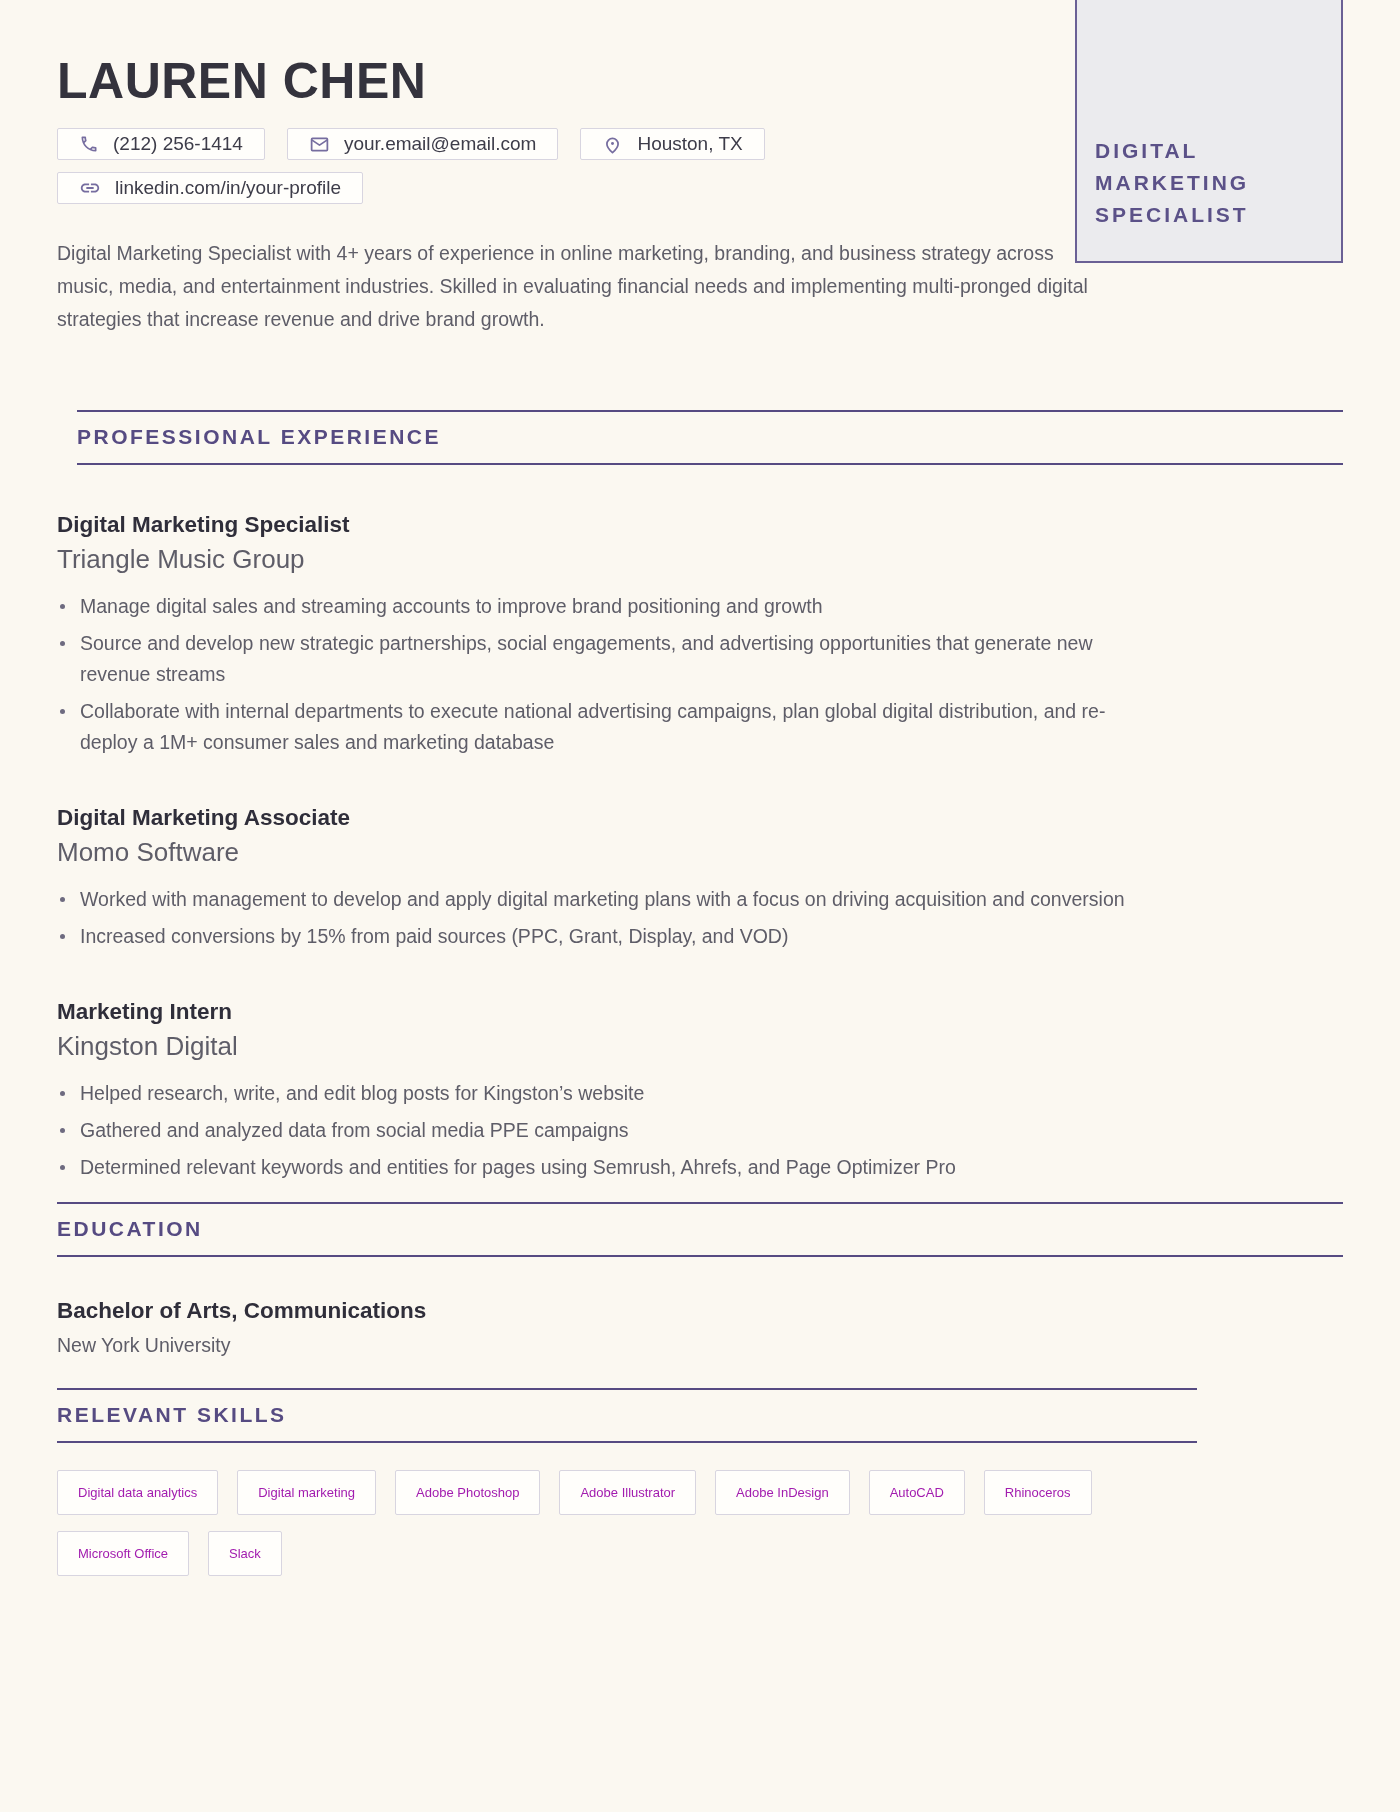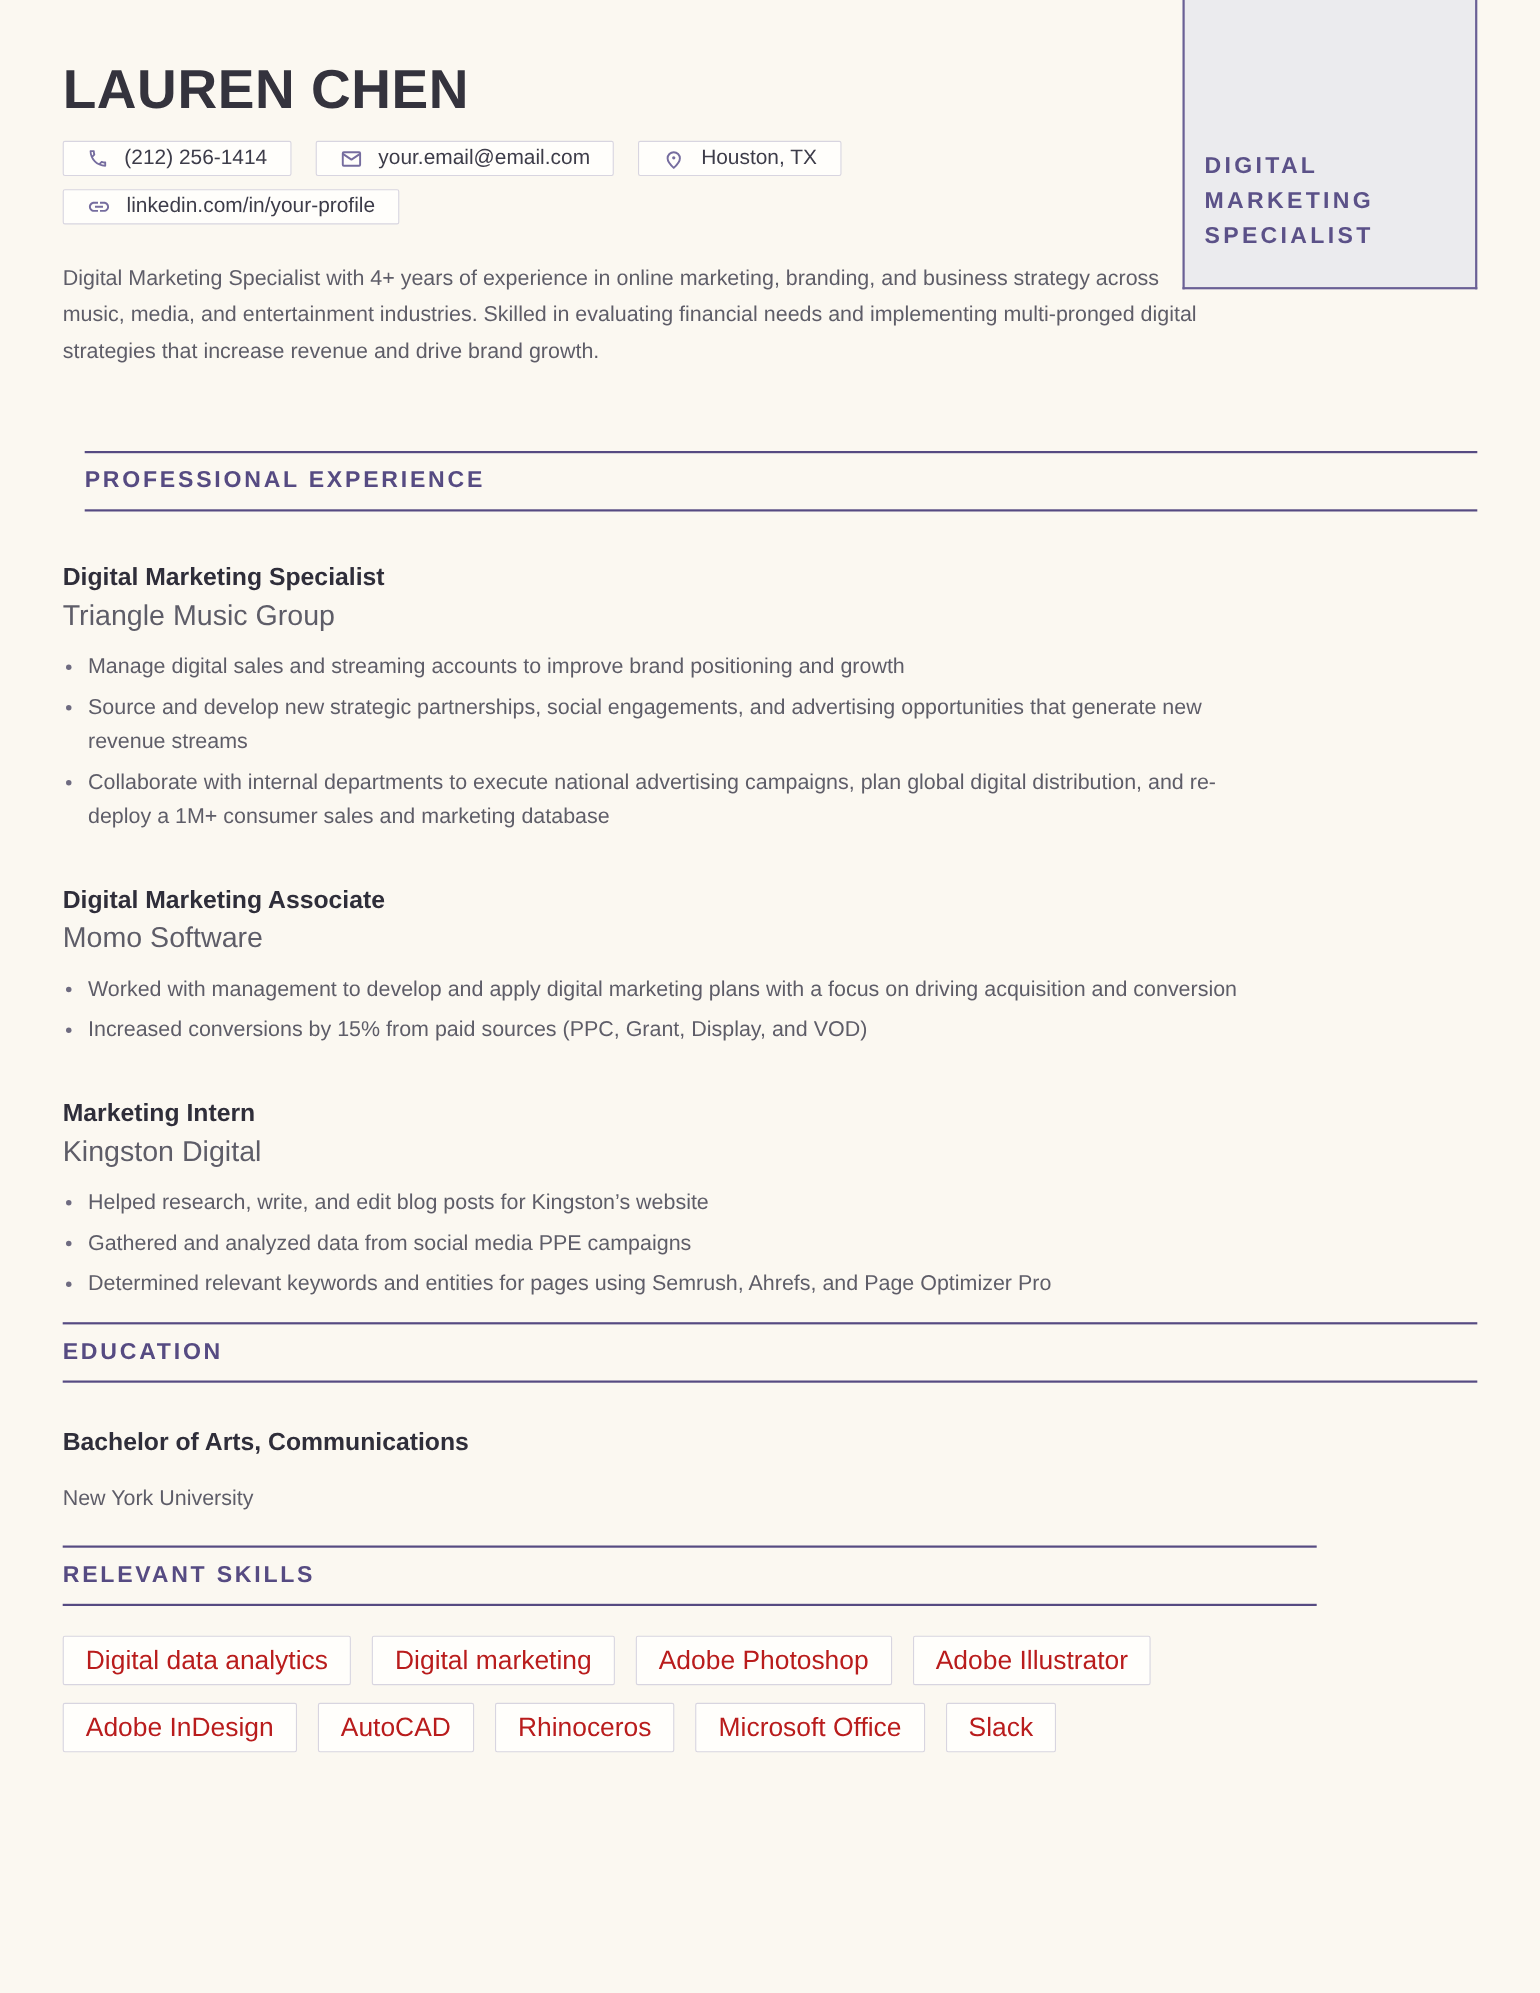--- a/index.html
+++ b/index.html
@@ -90,30 +90,30 @@
     max-width:1105px;
   }
   .job-bullets li::before{
     content:""; position:absolute; left:3px; top:13px;
     width:5px; height:5px; border-radius:50%; background:#6e6b80;
   }
 
   
   .edu{ margin-top:40px; }
   .edu-degree{ font-size:22.5px; font-weight:700; line-height:28px; color:#2f2e3a; }
-  .edu-school{ margin-top:24px; font-size:19.5px; line-height:26px; color:var(--body); }
+  .edu-school{ margin-top:7px; font-size:19.5px; line-height:26px; color:var(--body); }
 
   
   .skills{ margin-top:27px; display:flex; flex-wrap:wrap; gap:16px 19px; max-width:1140px; }
   .skill-chip{
     display:flex; align-items:center; height:45px; padding:16px 20px;
     background:var(--chip-fill);
     border:1px solid var(--chip-border);
     border-radius:2px;
-    font-size:24px; color:#b91c1c;
+    font-size:13px; color:#a21caf;
   }
 </style>
 </head>
 <body>
 
 <div class="page">
 
   <aside class="title-box">
     <div class="title-box-text">DIGITAL MARKETING SPECIALIST</div>
   </aside>

